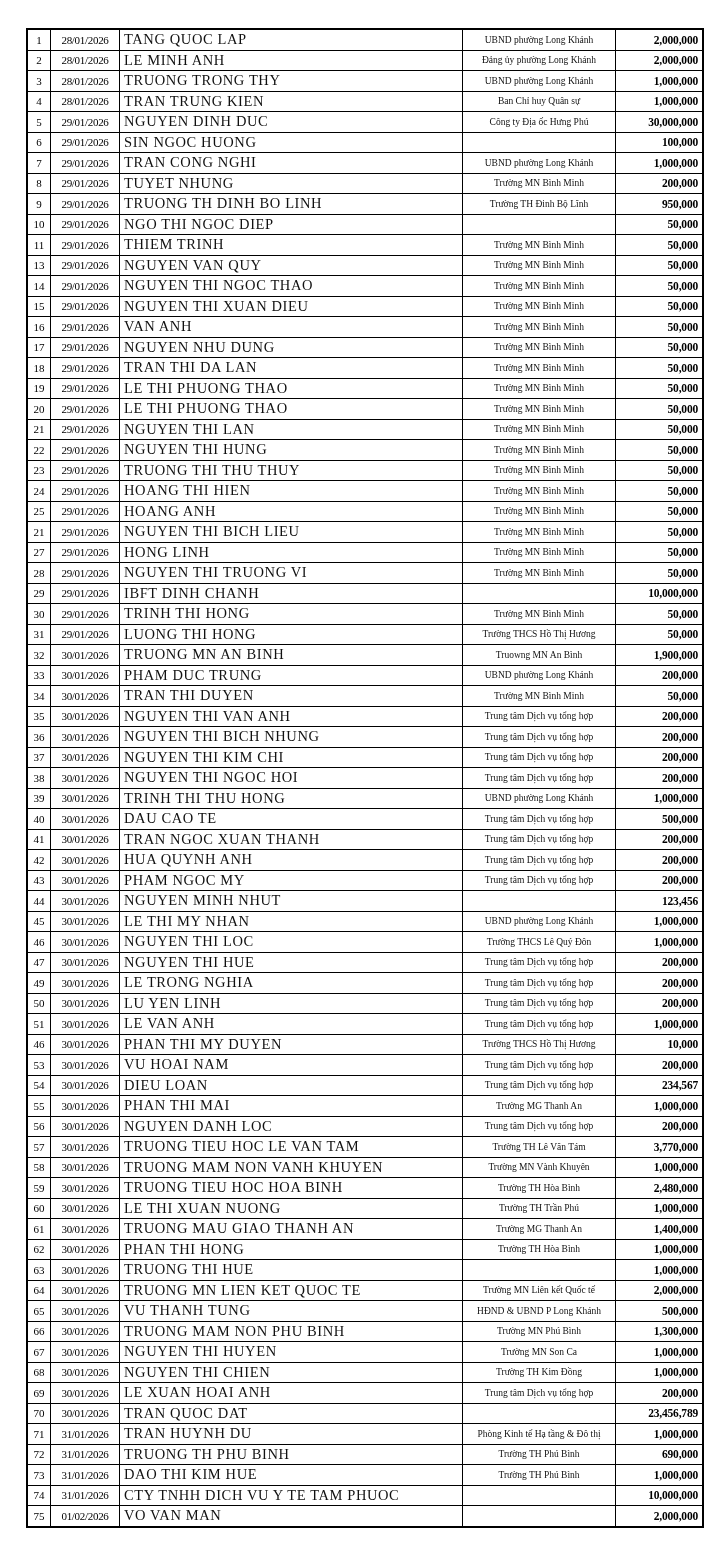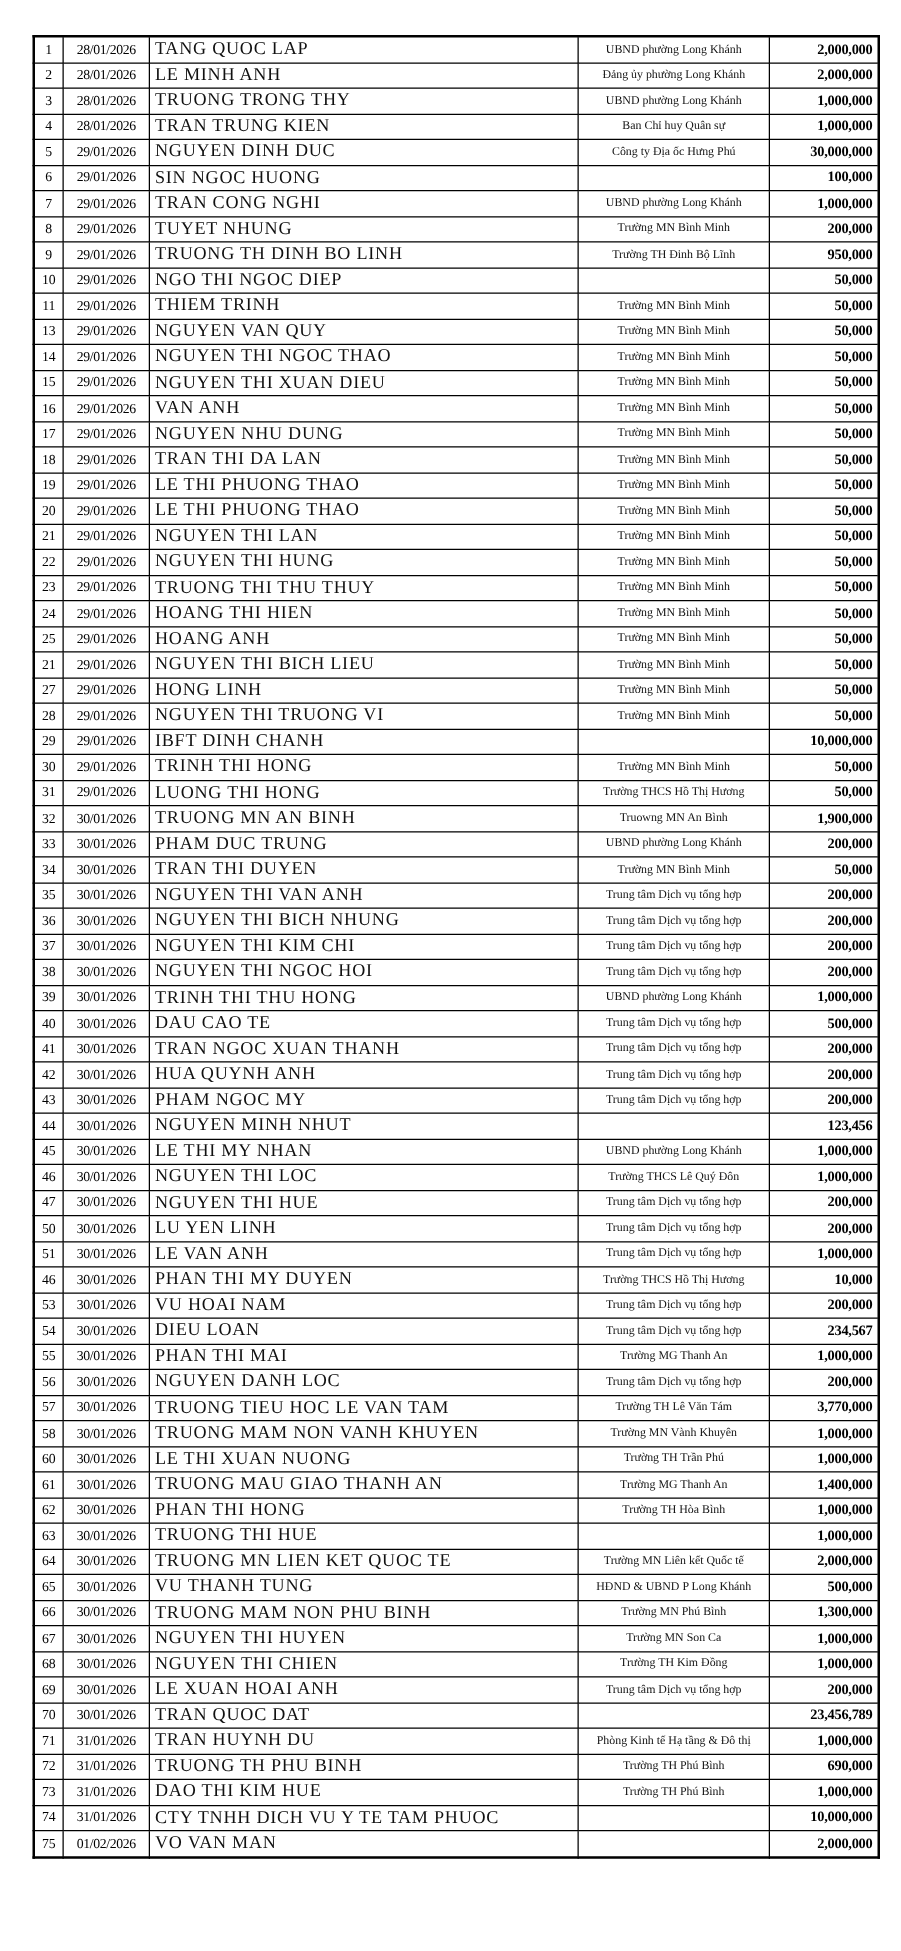--- a/index.html
+++ b/index.html
@@ -391,20 +391,27 @@
           <td class="amount-cell">1,000,000</td>
         </tr>
         <tr>
           <td class="no-cell">47</td>
           <td class="date-cell">30/01/2026</td>
           <td class="name-cell">NGUYEN THI HUE</td>
           <td class="org-cell">Trung tâm Dịch vụ tổng hợp</td>
           <td class="amount-cell">200,000</td>
         </tr>
         <tr>
+          <td class="no-cell">49</td>
+          <td class="date-cell">30/01/2026</td>
+          <td class="name-cell">LE TRONG NGHIA</td>
+          <td class="org-cell">Trung tâm Dịch vụ tổng hợp</td>
+          <td class="amount-cell">200,000</td>
+        </tr>
+        <tr>
           <td class="no-cell">50</td>
           <td class="date-cell">30/01/2026</td>
           <td class="name-cell">LU YEN LINH</td>
           <td class="org-cell">Trung tâm Dịch vụ tổng hợp</td>
           <td class="amount-cell">200,000</td>
         </tr>
         <tr>
           <td class="no-cell">51</td>
           <td class="date-cell">30/01/2026</td>
           <td class="name-cell">LE VAN ANH</td>
@@ -452,20 +459,27 @@
           <td class="name-cell">TRUONG TIEU HOC LE VAN TAM</td>
           <td class="org-cell">Trường TH Lê Văn Tám</td>
           <td class="amount-cell">3,770,000</td>
         </tr>
         <tr>
           <td class="no-cell">58</td>
           <td class="date-cell">30/01/2026</td>
           <td class="name-cell">TRUONG MAM NON VANH KHUYEN</td>
           <td class="org-cell">Trường MN Vành Khuyên</td>
           <td class="amount-cell">1,000,000</td>
+        </tr>
+        <tr>
+          <td class="no-cell">59</td>
+          <td class="date-cell">30/01/2026</td>
+          <td class="name-cell">TRUONG TIEU HOC HOA BINH</td>
+          <td class="org-cell">Trường TH Hòa Bình</td>
+          <td class="amount-cell">2,480,000</td>
         </tr>
         <tr>
           <td class="no-cell">60</td>
           <td class="date-cell">30/01/2026</td>
           <td class="name-cell">LE THI XUAN NUONG</td>
           <td class="org-cell">Trường TH Trần Phú</td>
           <td class="amount-cell">1,000,000</td>
         </tr>
         <tr>
           <td class="no-cell">61</td>

